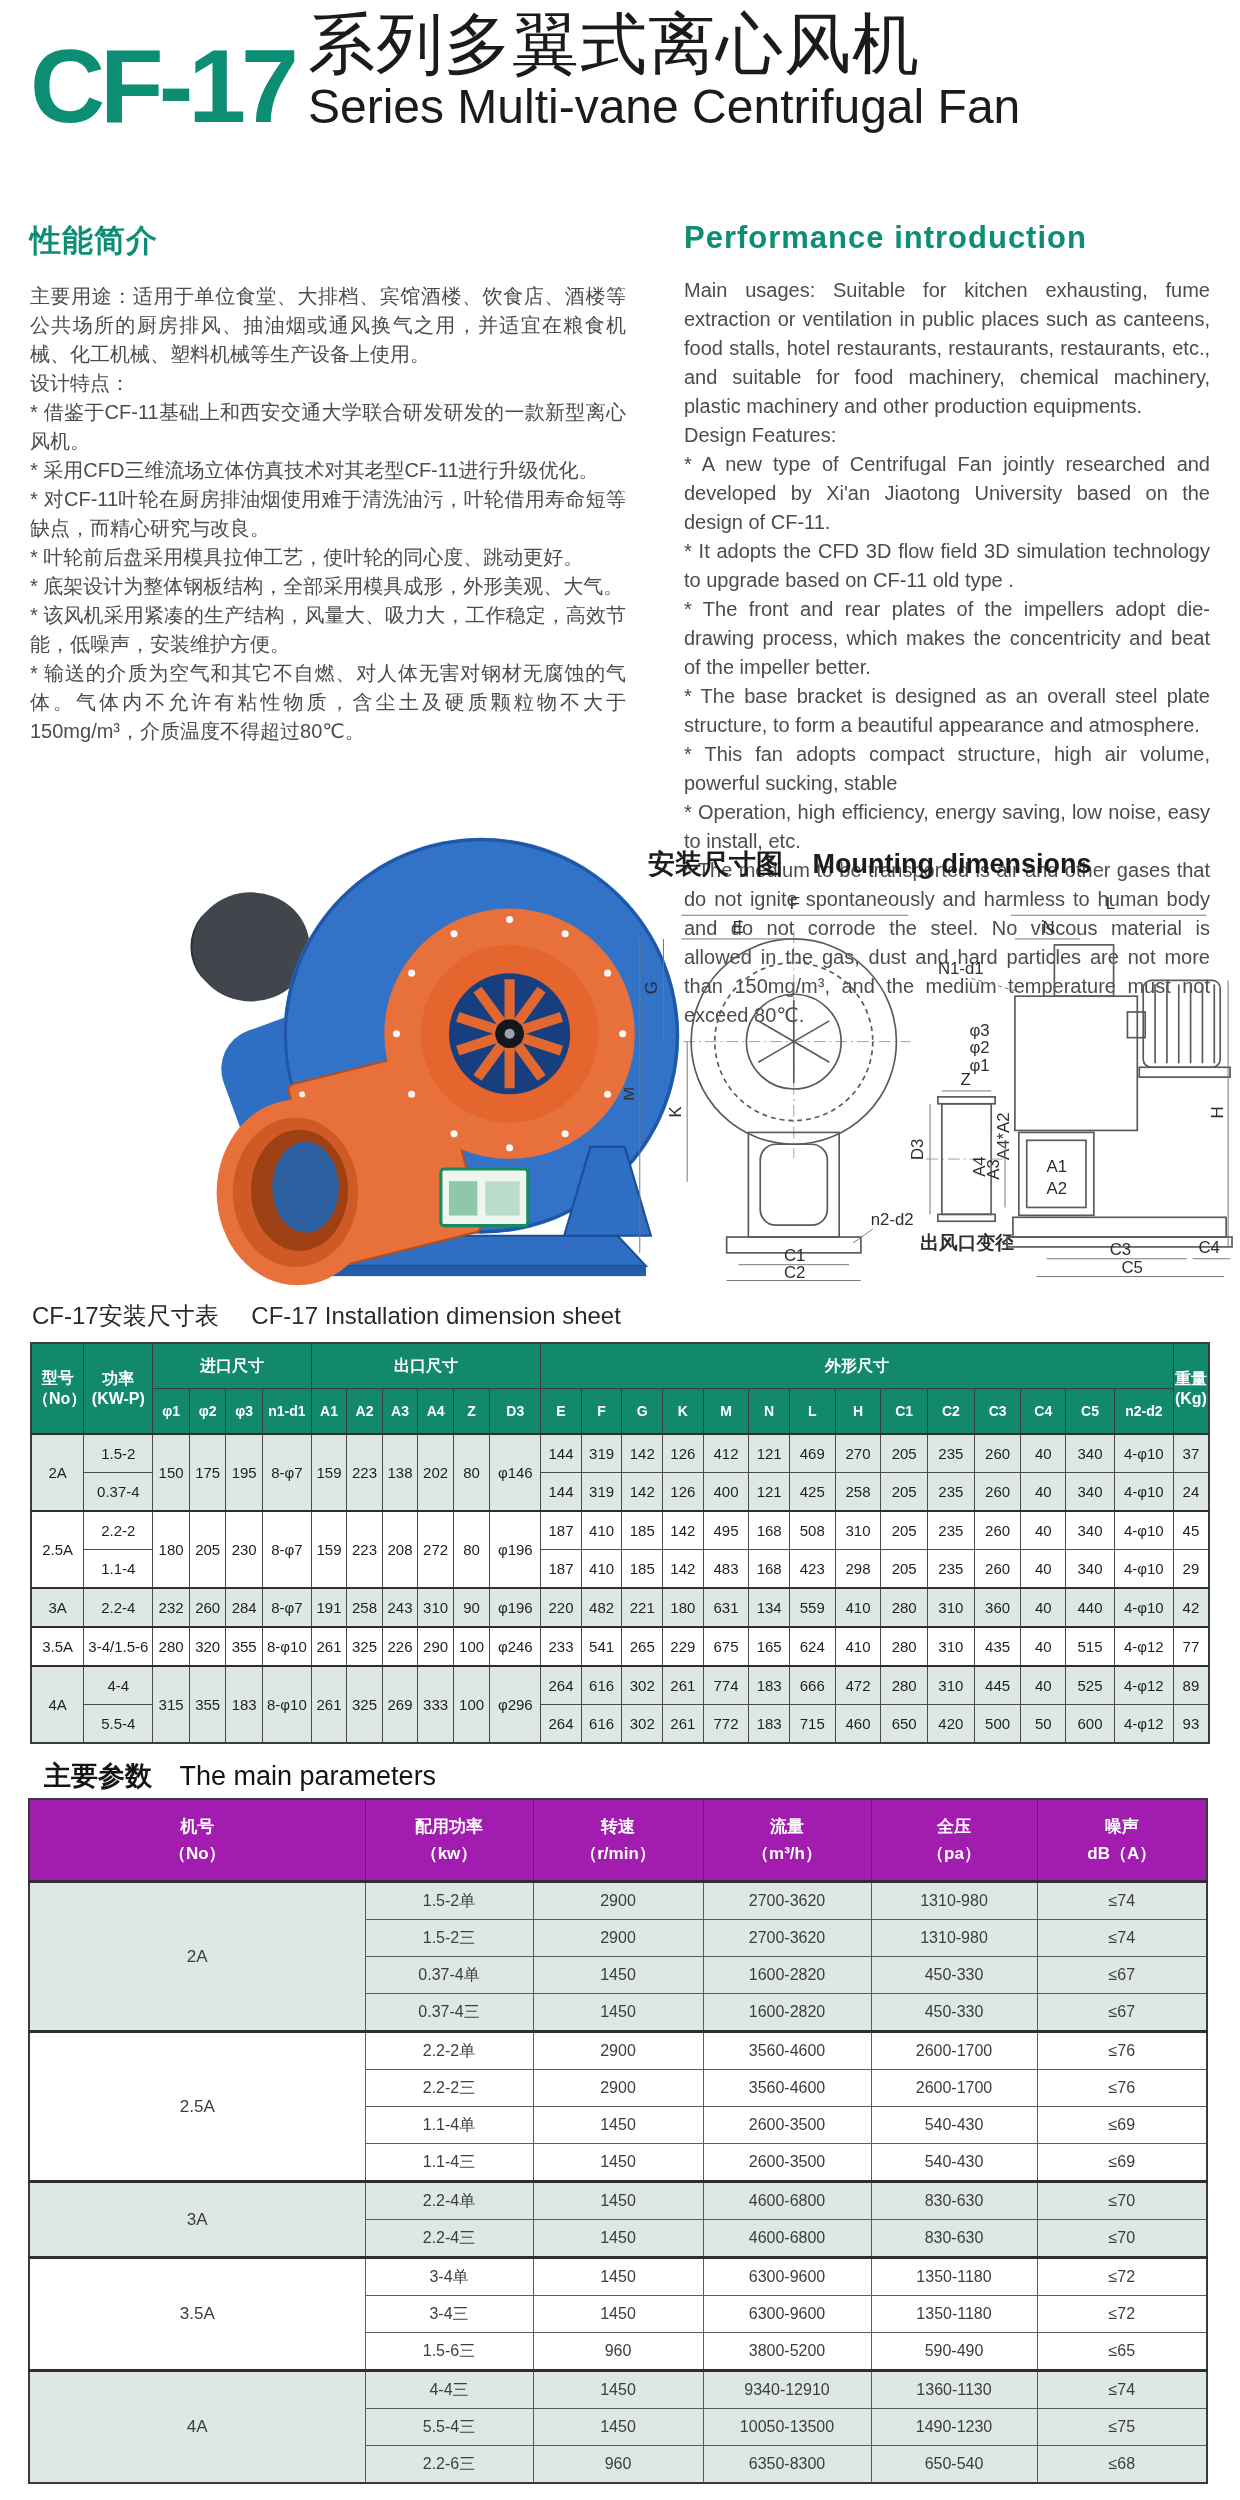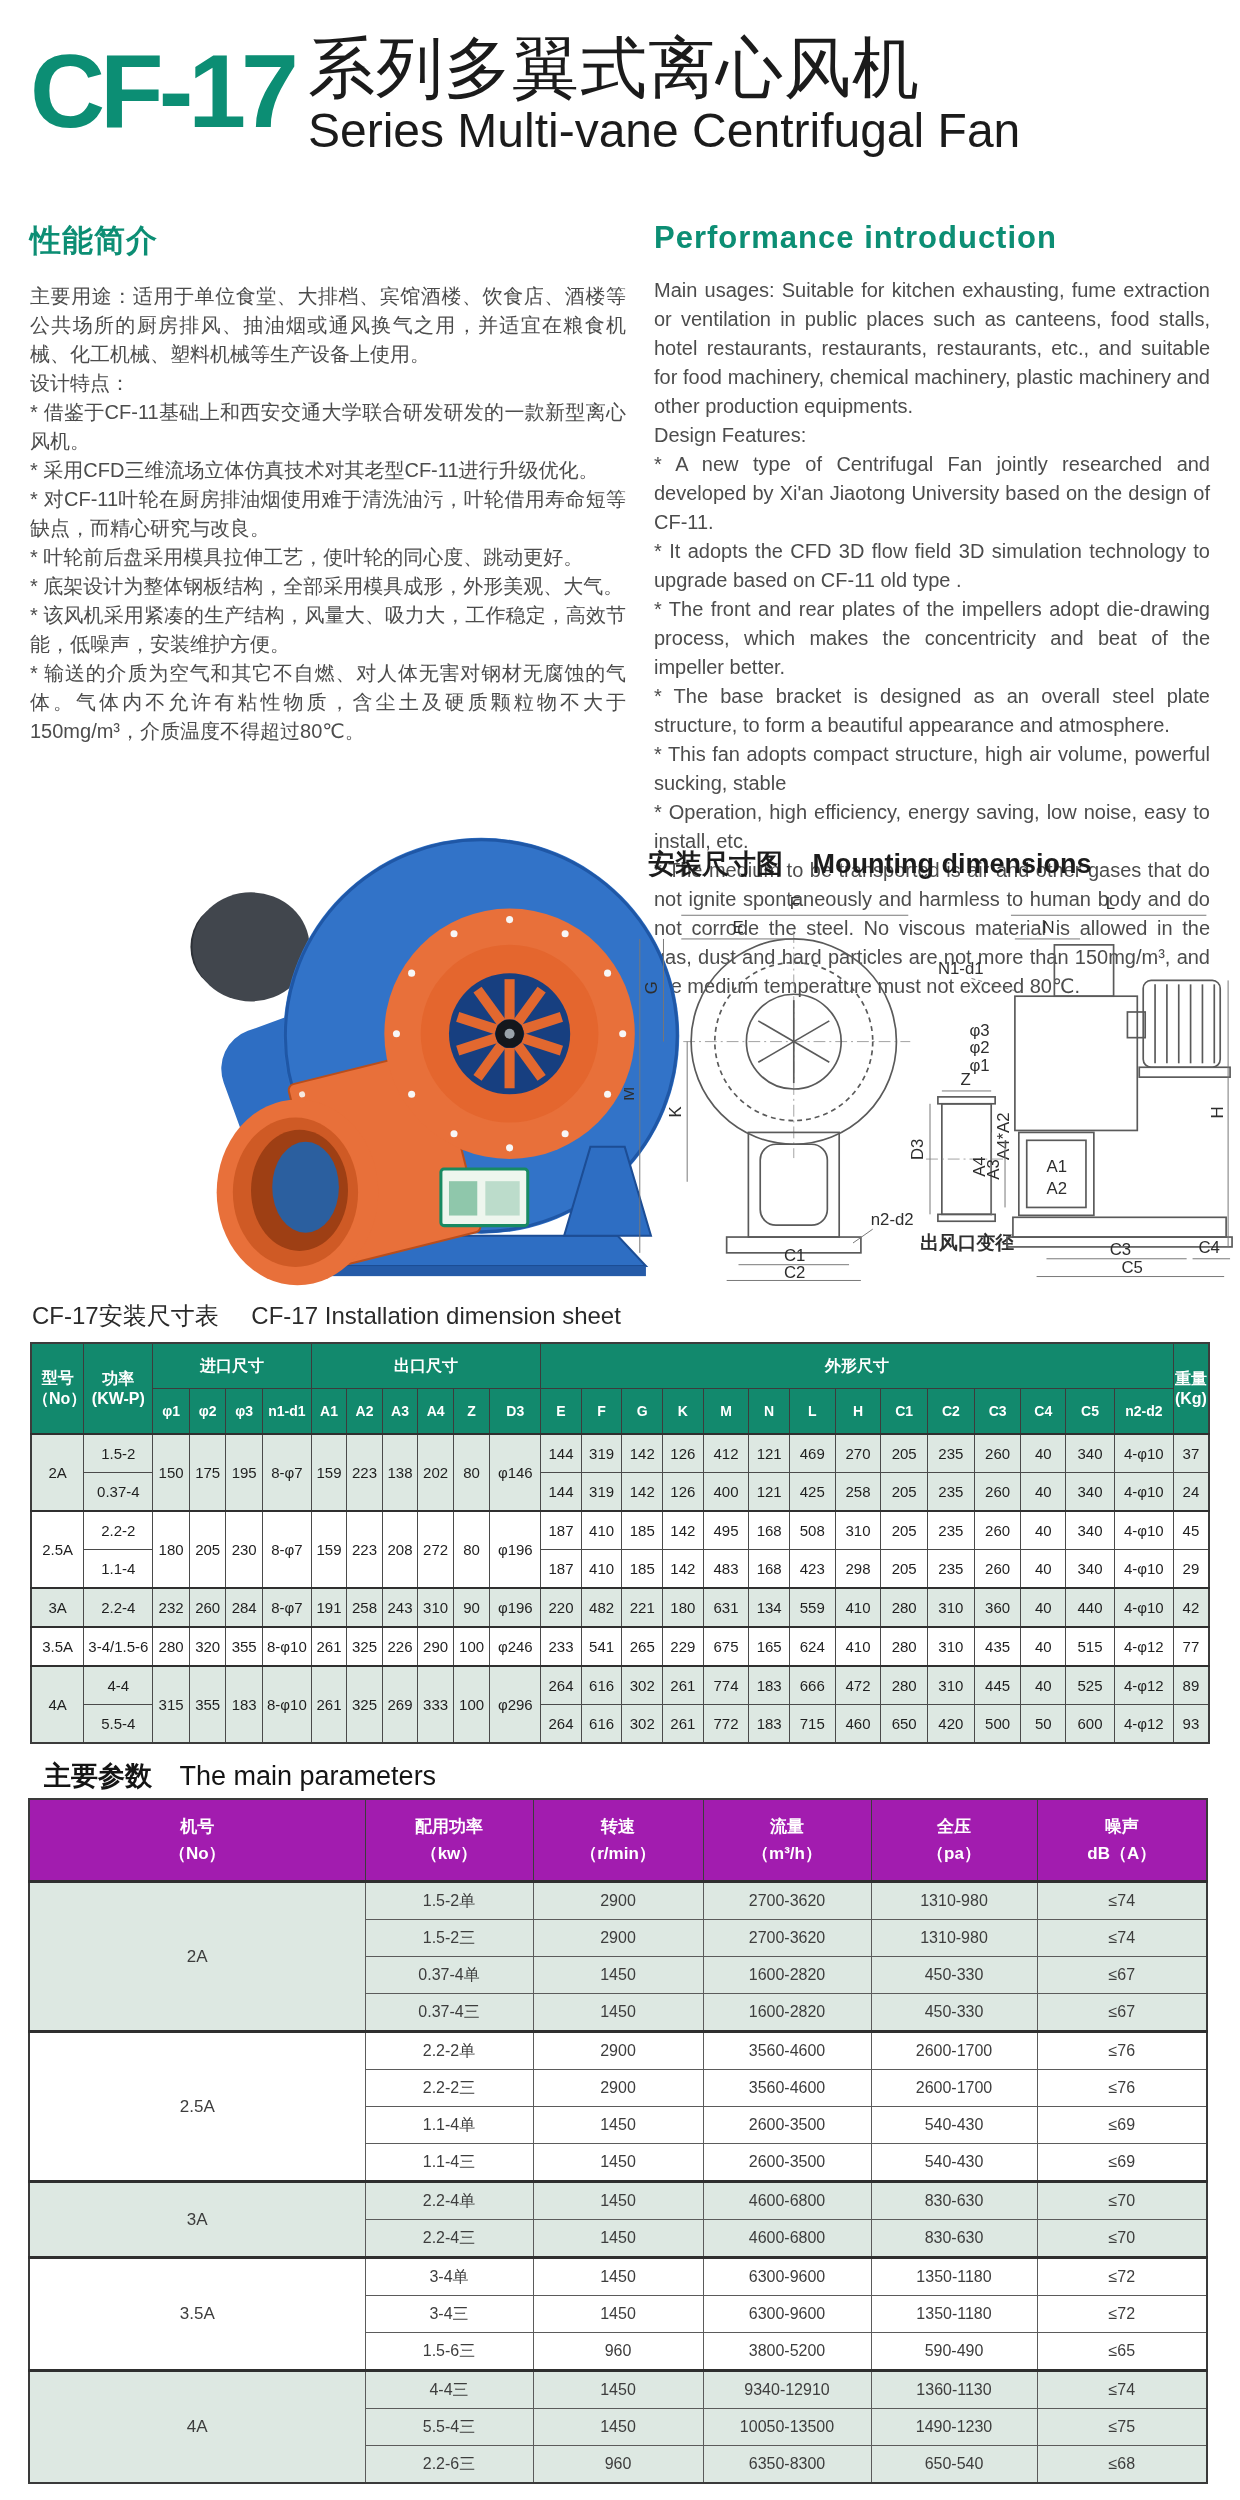--- a/index.html
+++ b/index.html
@@ -1,27 +1,27 @@
 <!DOCTYPE html>
 <html><head>
 <meta charset="utf-8">
 <style>
   html,body{margin:0;padding:0;background:#ffffff;}
   .page{position:relative;width:1240px;height:2500px;background:#fff;overflow:hidden;
         font-family:"Liberation Sans","DejaVu Sans",sans-serif;color:#333;}
 
   
-  .header{position:absolute;top:24px;left:30px;right:30px;display:flex;align-items:center;}
+  .header{position:absolute;top:0;left:30px;right:30px;display:flex;align-items:flex-end;}
   .logo{font-size:104px;font-weight:800;letter-spacing:-5px;line-height:96px;color:#0c8e74;}
   .titles{margin-left:14px;padding-top:6px;}
   .t-cn{font-size:67px;font-weight:500;color:#1b1b1b;line-height:1.12;letter-spacing:1px;}
   .t-en{font-size:48px;font-weight:400;color:#1b1b1b;line-height:1.1;}
 
   
-  .intro{position:absolute;top:220px;left:30px;width:1180px;display:flex;gap:28px;}
+  .intro{position:absolute;top:220px;left:30px;width:1180px;display:flex;gap:58px;}
   .intro .col-cn{width:596px;}
   .intro .col-en{flex:1;}
   .intro h2{margin:0 0 20px 0;font-size:31px;font-weight:700;color:#0c8e74;letter-spacing:1px;}
   .intro p{margin:0;font-size:20px;line-height:29px;color:#4c4c4c;text-align:justify;white-space:pre-line;}
 
   
   .mount-head{position:absolute;top:846px;left:648px;font-size:27px;font-weight:650;color:#1c1c1c;}
   .mount-head .en{margin-left:22px;font-weight:600;}
 
   

